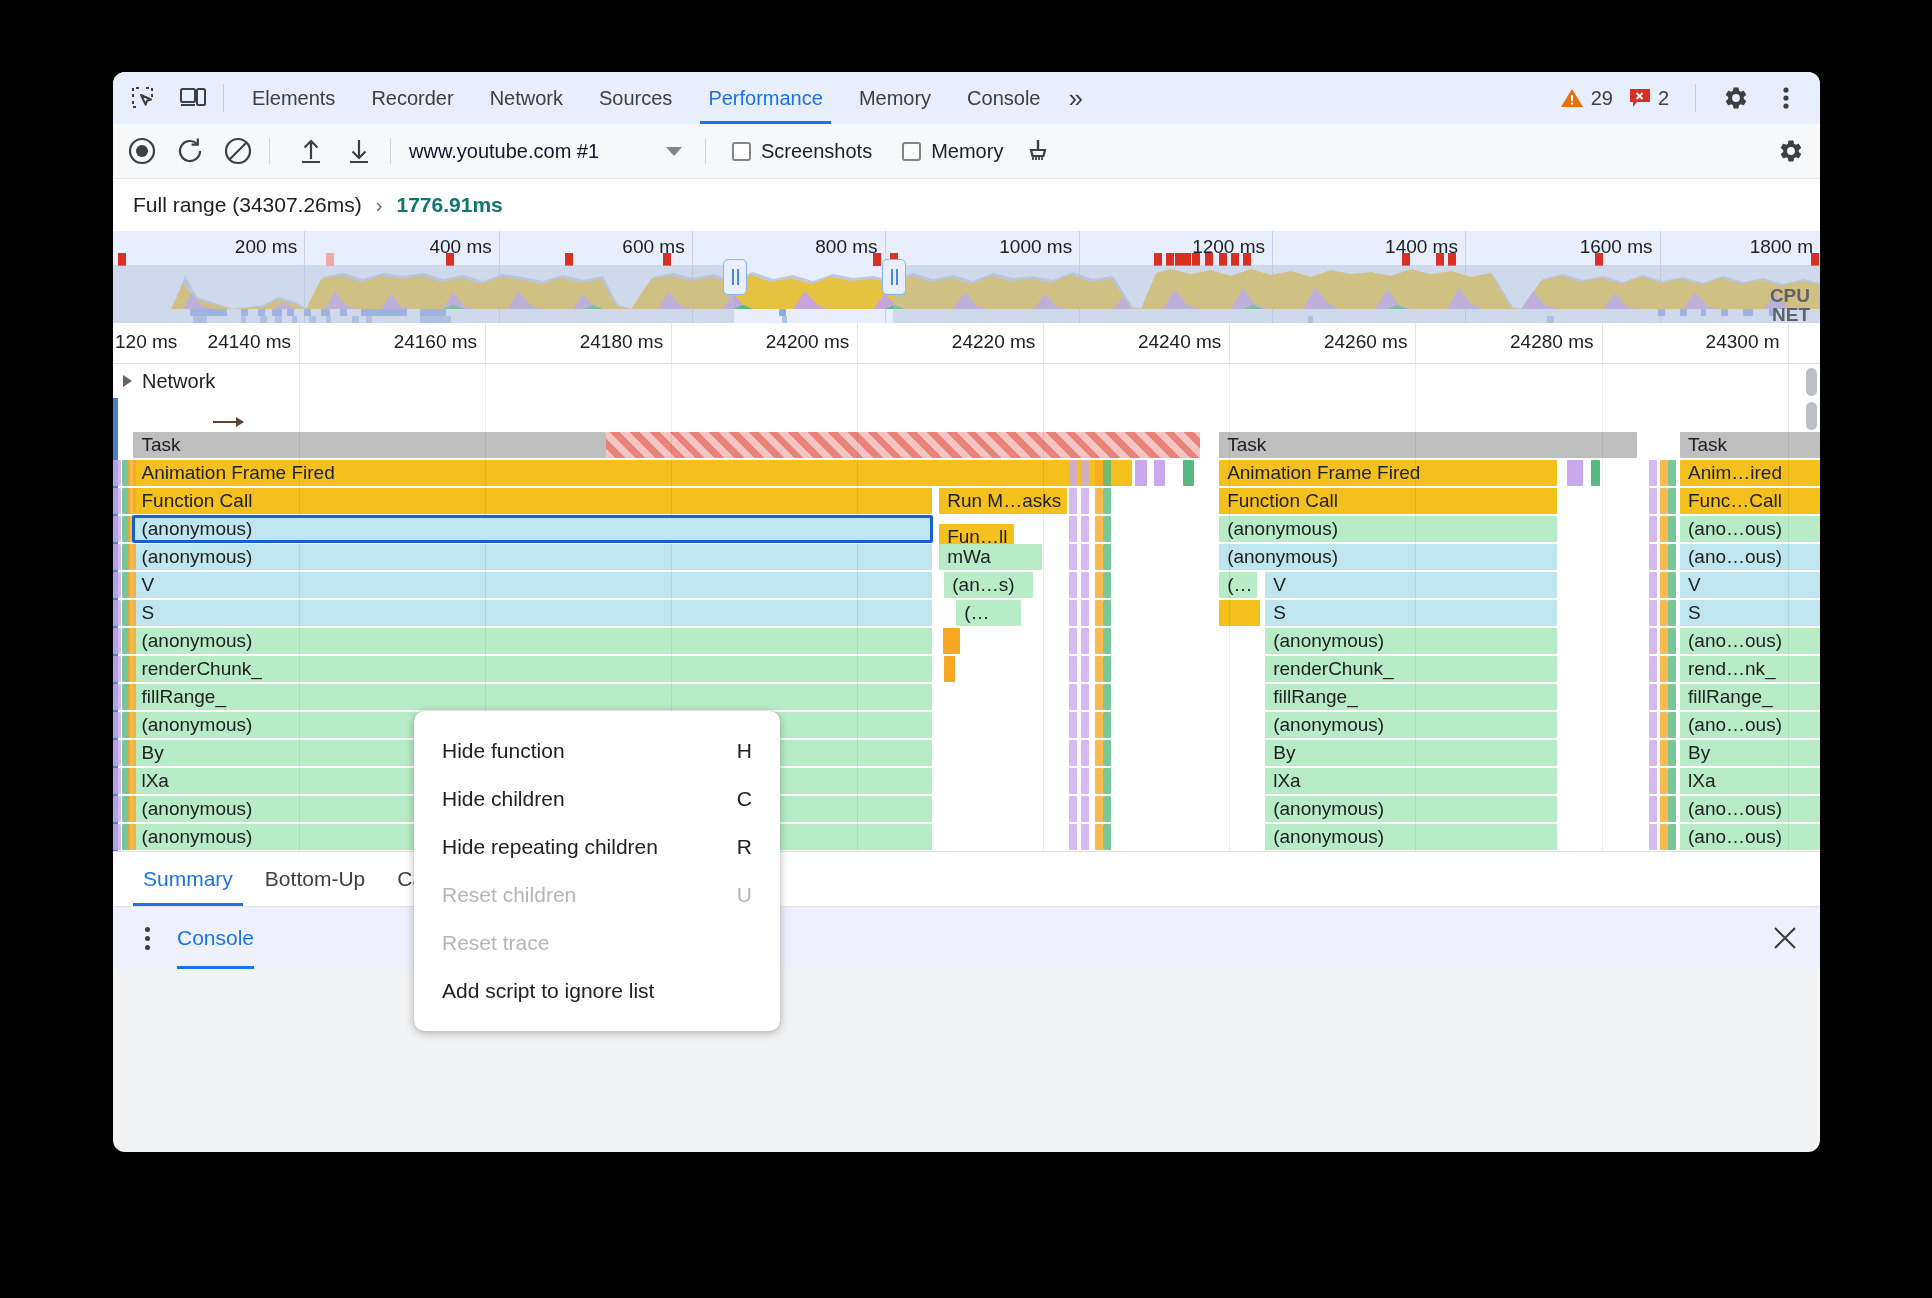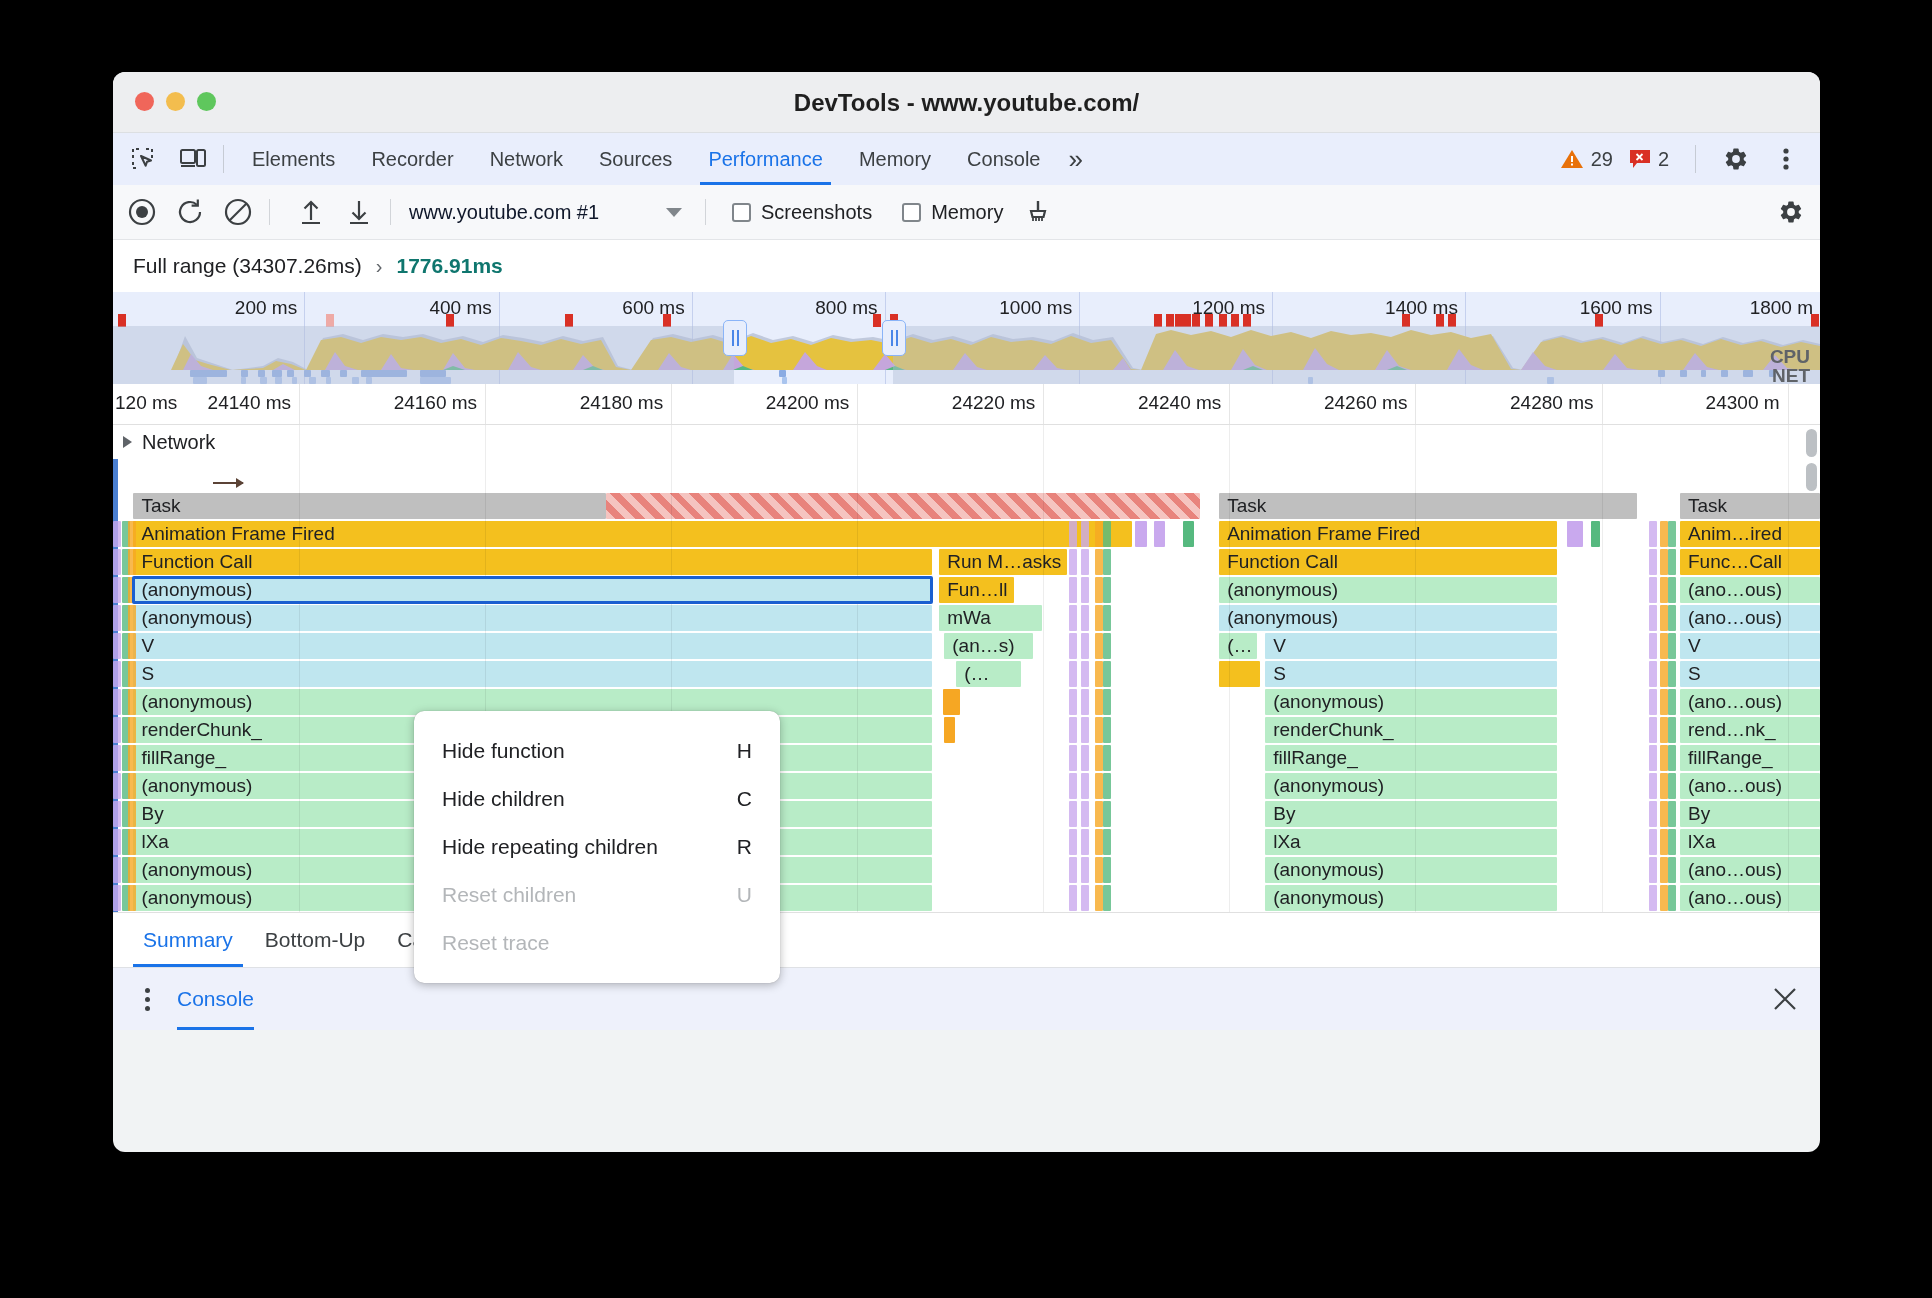--- a/index.html
+++ b/index.html
@@ -107,28 +107,20 @@
 
   
   .vscroll{position:absolute;right:3px;width:11px;background:#bcc0c4;border-radius:6px;z-index:30;}
   svg{display:block;}
 </style>
 </head>
 <body>
 
 <div class="window">
 
-  <div class="titlebar">
-    <div class="lights">
-      <span class="light l-red"></span>
-      <span class="light l-yellow"></span>
-      <span class="light l-green"></span>
-    </div>
-    <div class="title">DevTools - www.youtube.com/</div>
-  </div>
 
   <div class="tabbar">
     <div class="tbtn">
       <svg width="26" height="26" viewBox="0 0 26 26">
         <g stroke="#3c4043" stroke-width="2" fill="none" stroke-dasharray="3 3">
           <path d="M3 12V3h9"></path>
             <path d="M3 16v6h6"></path>
             <path d="M22 12V3h-6"></path>
         </g>
         <path d="M11 10l10 4.5-4 1.3-1.3 4z" fill="none" stroke="#3c4043" stroke-width="2" stroke-linejoin="round"></path>
@@ -433,21 +425,21 @@
           <div class="ev purple" style="left: 56%; width: 0.4%; opacity: 0.8;"></div>
           <div class="ev purple" style="left: 56.7%; width: 0.3%; opacity: 0.8;"></div>
           <div class="ev orange" style="left: 57.5%; width: 0.2%; opacity: 0.8;"></div>
           <div class="ev green" style="left: 58%; width: 0.3%; opacity: 0.8;"></div>
           <div class="ev purple" style="left: 90%; width: 0.4%; opacity: 0.8;"></div>
           <div class="ev orange" style="left: 90.6%; width: 0.3%; opacity: 0.8;"></div>
           <div class="ev green" style="left: 91.1%; width: 0.3%; opacity: 0.8;"></div>
         </div>
         <div class="row" style="top: 84px;">
           <div class="ev lightblue selected" style="left: 1.2%; width: 46.8%;">(anonymous)</div>
-          <div class="ev script" style="left: 48.4%; width: 4.4%;">Fun…ll</div>
+          <div class="ev script" style="left: 48.4%; width: 4.4%; margin-top: 8px;">Fun…ll</div>
           <div class="ev greenish" style="left: 64.8%; width: 19.8%;">(anonymous)</div>
           <div class="ev greenish" style="left: 91.8%; width: 8.2%;">(ano…ous)</div>
           <div class="ev purple" style="left: 0%; width: 0.4%; opacity: 0.8;"></div>
           <div class="ev green" style="left: 0.5%; width: 0.3%; opacity: 0.8;"></div>
           <div class="ev orange" style="left: 0.9%; width: 0.2%; opacity: 0.8;"></div>
           <div class="ev purple" style="left: 56%; width: 0.4%; opacity: 0.8;"></div>
           <div class="ev purple" style="left: 56.7%; width: 0.3%; opacity: 0.8;"></div>
           <div class="ev orange" style="left: 57.5%; width: 0.2%; opacity: 0.8;"></div>
           <div class="ev green" style="left: 58%; width: 0.3%; opacity: 0.8;"></div>
           <div class="ev purple" style="left: 90%; width: 0.4%; opacity: 0.8;"></div>
@@ -646,20 +638,24 @@
         <span class="sc">R</span>
       </div>
       <div class="mi disabled">
         <span>Reset children</span>
         <span class="sc">U</span>
       </div>
       <div class="mi disabled">
         <span>Reset trace</span>
         <span class="sc"></span>
       </div>
+      <div class="mi">
+        <span>Add script to ignore list</span>
+        <span class="sc"></span>
+      </div>
     </div>
 
   <div class="drawer-tabs">
     <div class="dtab sel">Summary</div>
     <div class="dtab">Bottom-Up</div>
     <div class="dtab">Call Tree</div>
     <div class="dtab">Event Log</div>
   </div>
 
   <div class="console">

